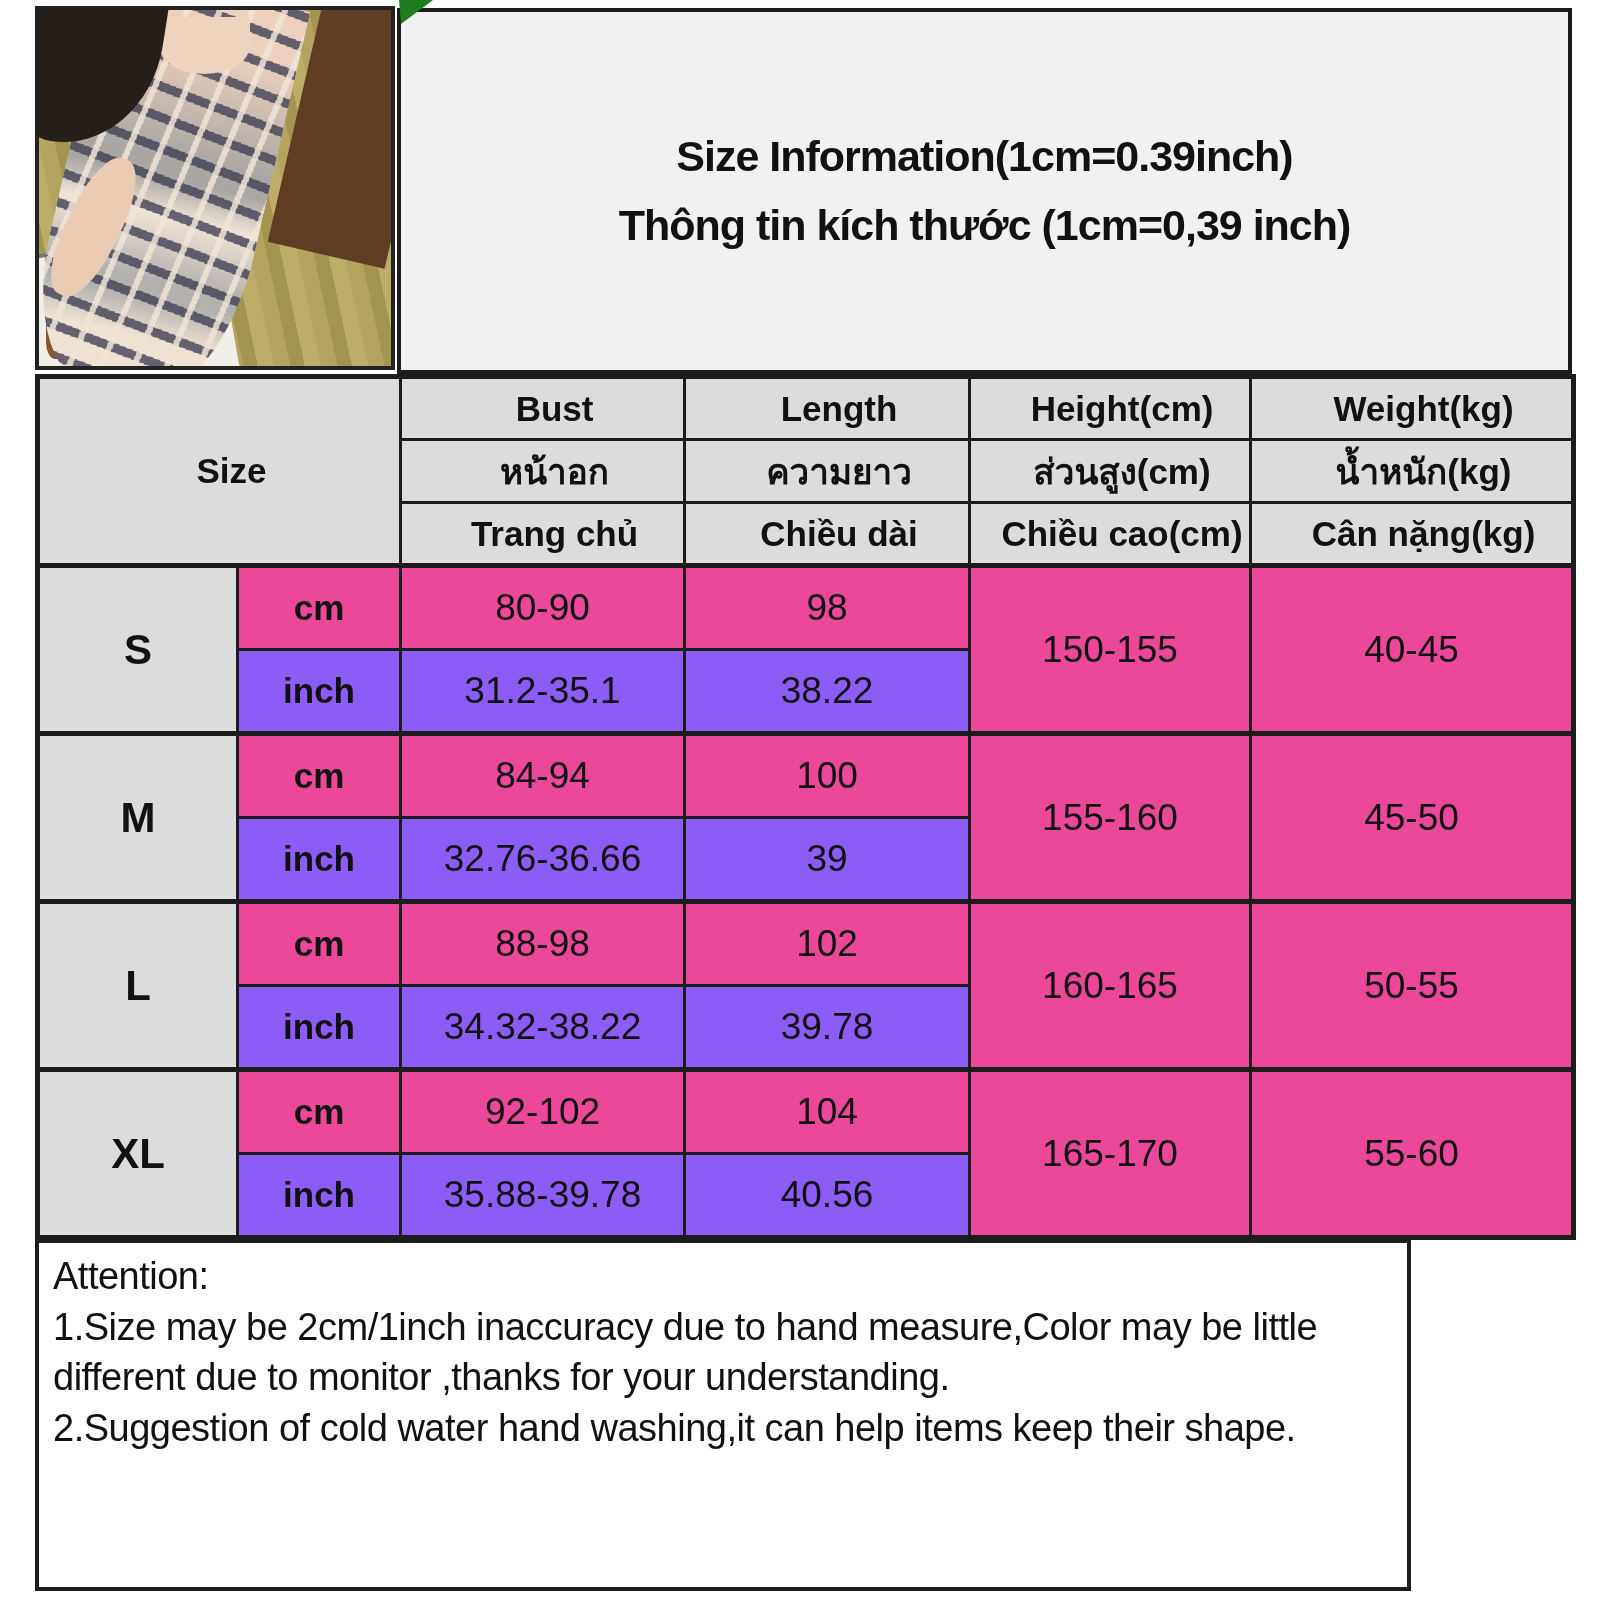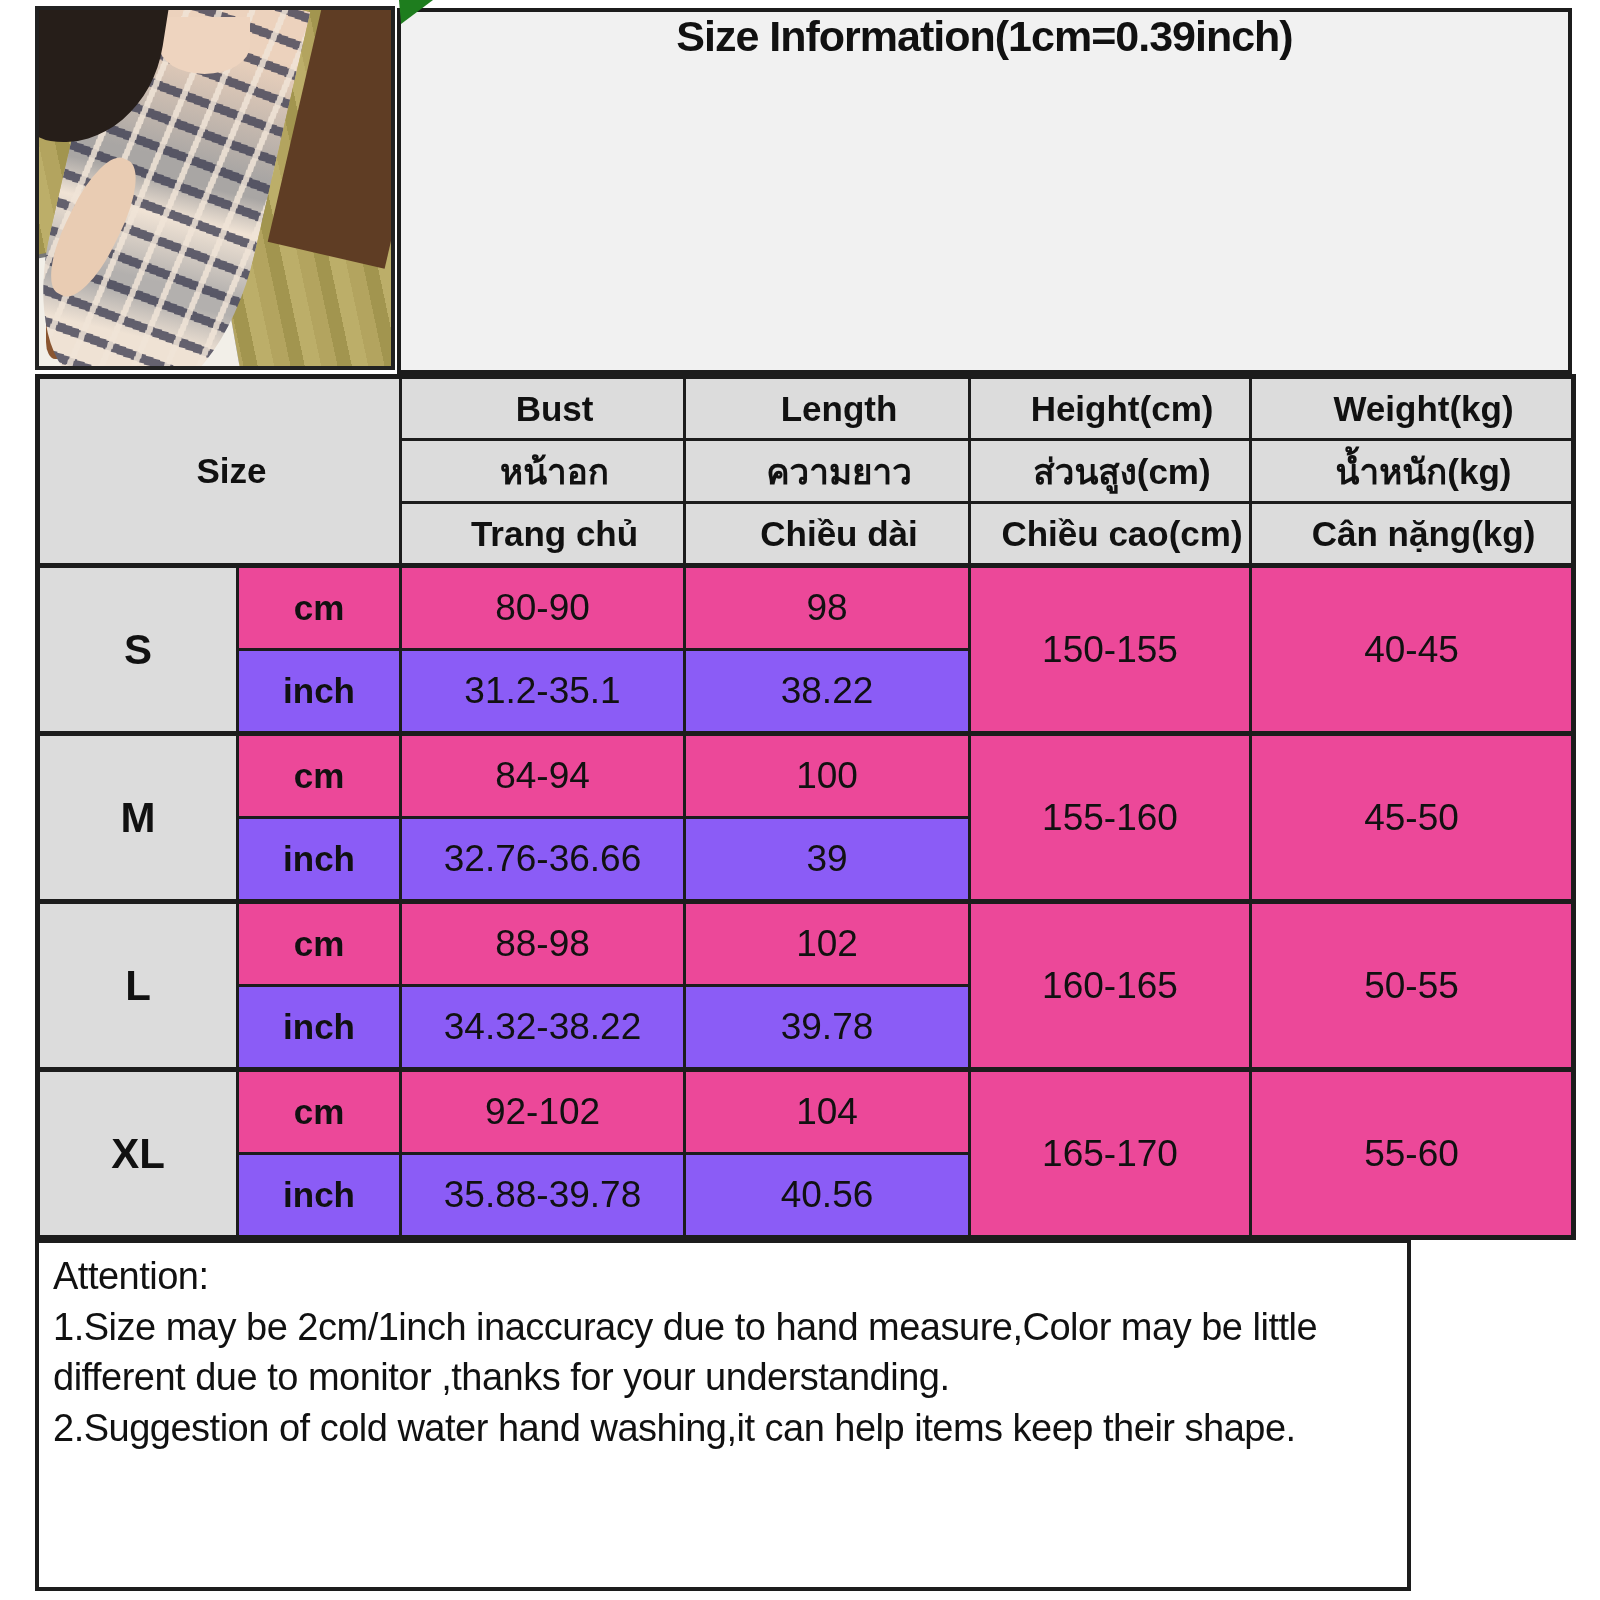--- a/index.html
+++ b/index.html
@@ -36,21 +36,21 @@
     background:#e9ccb3; border-radius:45%; transform:rotate(26deg); }
   .p-neck { position:absolute; left:34%; top:2%; width:26%; height:16%;
     background:#eed4bf; border-radius:0 0 50% 50%; }
 
   .green-tri { position:absolute; left:399px; top:0; width:34px; height:24px;
     background:#1e7d1e; clip-path:polygon(0 0,100% 0,6% 100%); z-index:5; }
 
   .title-box {
     position:absolute; left:397px; top:8px; width:1175px; height:366px;
     background:#f1f1f1; border:4px solid #1c1c1c;
-    display:flex; flex-direction:column; align-items:center; justify-content:space-between;
+    display:flex; flex-direction:column; align-items:center; justify-content:center;
     gap:20px; text-align:center;
   }
   .title-box .t-line { font-weight:bold; font-size:43px; letter-spacing:-1px; }
 
   
   table.size-table {
     position:absolute; left:35px; top:374px;
     width:1536px; border-collapse:collapse; table-layout:fixed;
     border:5px solid #1c1c1c;
   }
@@ -89,20 +89,21 @@
     <div class="p-body"></div>
     <div class="p-neck"></div>
     <div class="p-arm"></div>
     <div class="p-hair"></div>
   </div>
 
   <div class="green-tri"></div>
 
   <div class="title-box">
     <div class="t-line">Size Information(1cm=0.39inch)</div>
+    <div class="t-line">Thông tin kích thước (1cm=0,39 inch)</div>
   </div>
 
   <table class="size-table">
     <colgroup>
       <col style="width:200px">
         <col style="width:163px">
         <col style="width:284px">
       <col style="width:285px">
         <col style="width:281px">
         <col style="width:323px">

